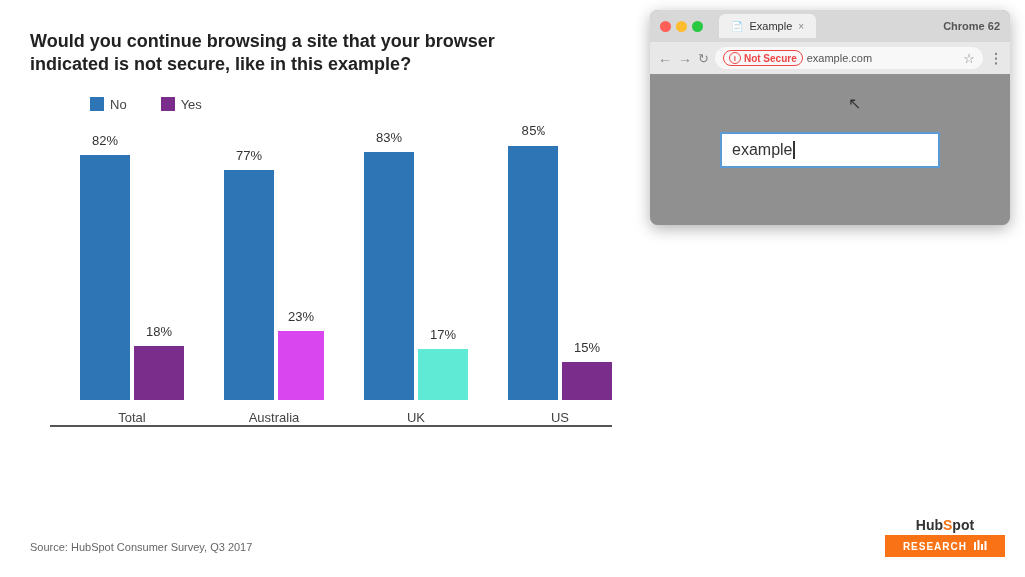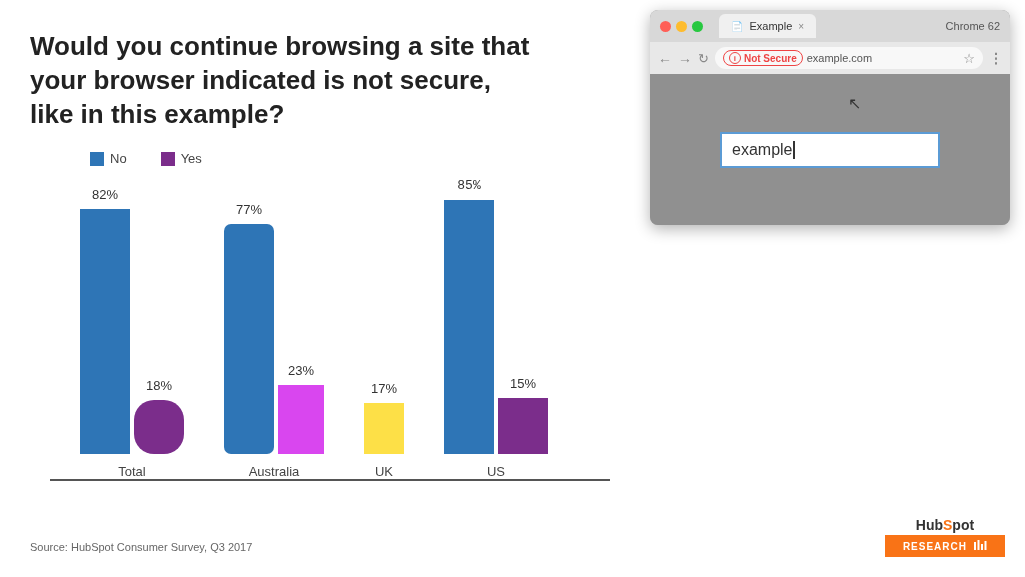--- a/index.html
+++ b/index.html
@@ -15,21 +15,21 @@
     
     .main-content {
       position: absolute;
       top: 0; left: 0;
       width: 640px;
       height: 577px;
       padding: 30px 30px 20px 30px;
     }
 
     .question-title {
-      font-size: 26px;
+      font-size: 18px;
       font-weight: bold;
       color: #222;
       line-height: 1.3;
       margin-bottom: 20px;
       max-width: 500px;
     }
 
     
     .legend {
       display: flex;
@@ -206,21 +206,21 @@
 
     .tab-close {
       font-size: 10px;
       color: #888;
     }
 
     .chrome-label {
       margin-left: auto;
       font-size: 11px;
       color: #555;
-      font-weight: normal;
+      font-weight: bold;
     }
 
     
     .browser-toolbar {
       background: #e8e8e8;
       height: 32px;
       display: flex;
       align-items: center;
       padding: 0 8px;
       gap: 6px;
@@ -346,54 +346,57 @@
   </div>
 
   <div class="chart-area">
     <div class="chart-inner">
 
       <div class="bar-group">
         <div class="bar-pair">
           <div class="bar" style="width:50px;height:245px;background:#2e75b6;position:relative;padding-left:12px;">
             <span class="bar-label">82%</span>
           </div>
-          <div class="bar" style="width:50px;height:54px;background:#7b2d8b;position:relative;border-radius:20px;">
+          <div class="bar" style="width:50px;height:54px;background:#7b2d8b;position:relative;">
             <span class="bar-label">18%</span>
           </div>
         </div>
         <div class="group-label">Total</div>
       </div>
 
       <div class="bar-group">
         <div class="bar-pair">
-          <div class="bar" style="width:50px;height:230px;background:#2e75b6;position:relative;border-radius:7px;">
+          <div class="bar" style="width:50px;height:230px;background:#2e75b6;position:relative;">
             <span class="bar-label">77%</span>
           </div>
           <div class="bar" style="width:46px;height:69px;background:#d946ef;position:relative;">
             <span class="bar-label">23%</span>
           </div>
         </div>
         <div class="group-label">Australia</div>
       </div>
 
       <div class="bar-group">
         <div class="bar-pair">
-          <div class="bar" style="width:40px;height:51px;background:#fde047;position:relative;">
+          <div class="bar" style="width:50px;height:248px;background:#2e75b6;position:relative;">
+            <span class="bar-label">83%</span>
+          </div>
+          <div class="bar" style="width:50px;height:51px;background:#5eead4;position:relative;">
             <span class="bar-label">17%</span>
           </div>
         </div>
         <div class="group-label">UK</div>
       </div>
 
       <div class="bar-group">
         <div class="bar-pair">
           <div class="bar" style="width:50px;height:254px;background:#2e75b6;position:relative;font-family:Liberation Mono, monospace;">
             <span class="bar-label">85%</span>
           </div>
-          <div class="bar" style="width:50px;height:56px;background:#7b2d8b;position:relative;">
+          <div class="bar" style="width:50px;height:38px;background:#7b2d8b;position:relative;">
             <span class="bar-label">15%</span>
           </div>
         </div>
         <div class="group-label">US</div>
       </div>
 
     </div>
   </div>
 
   <div class="bottom-notes">

